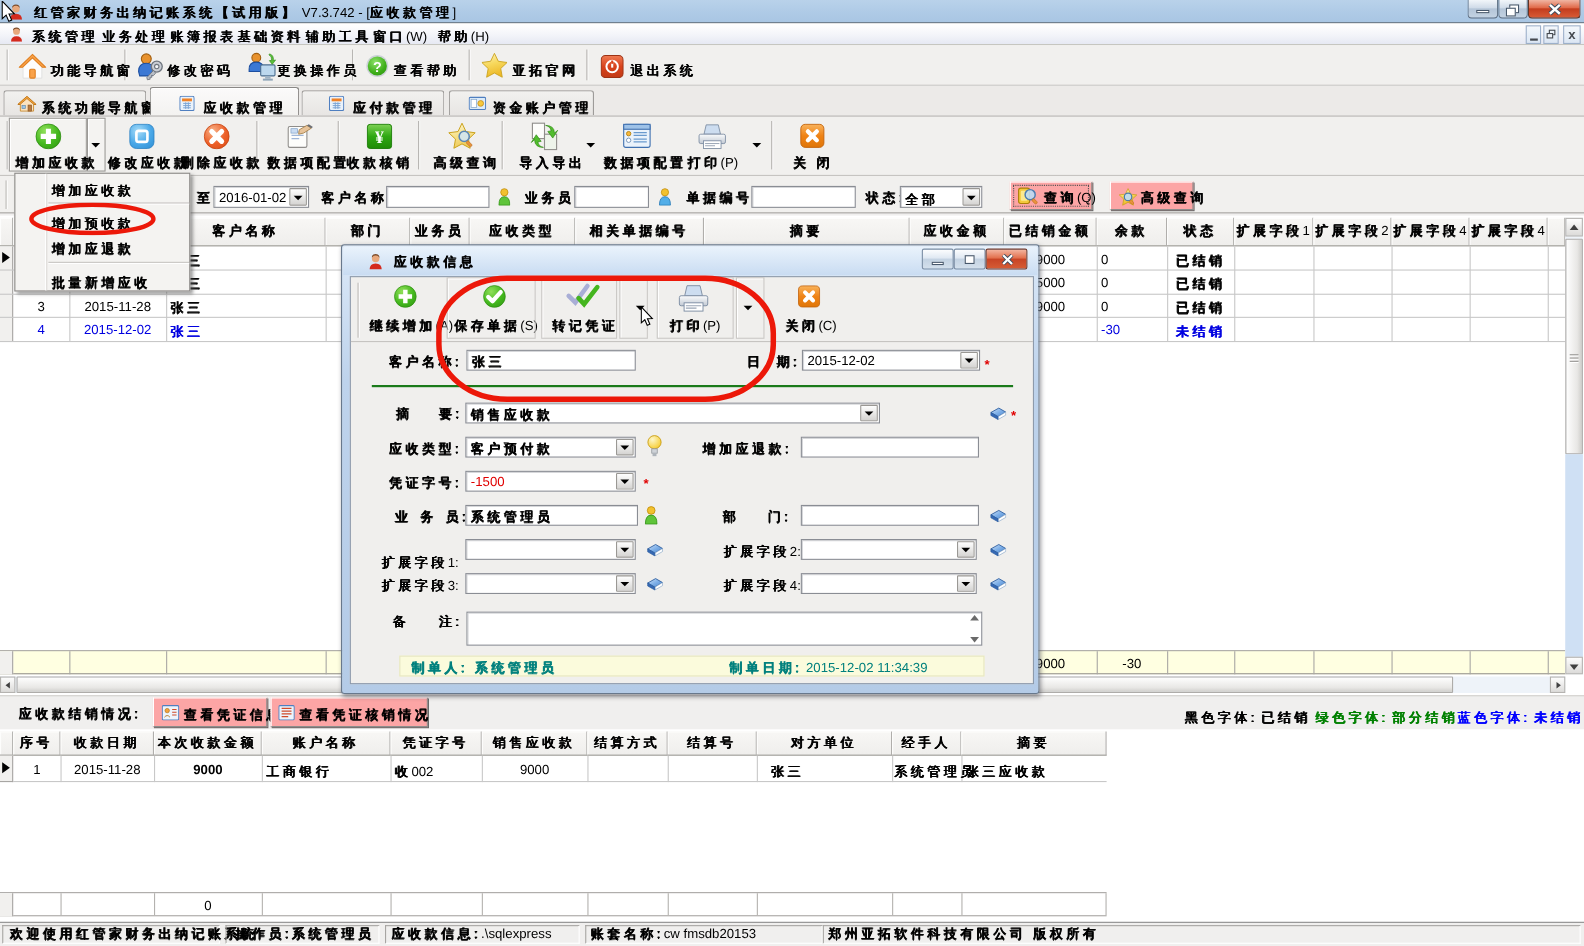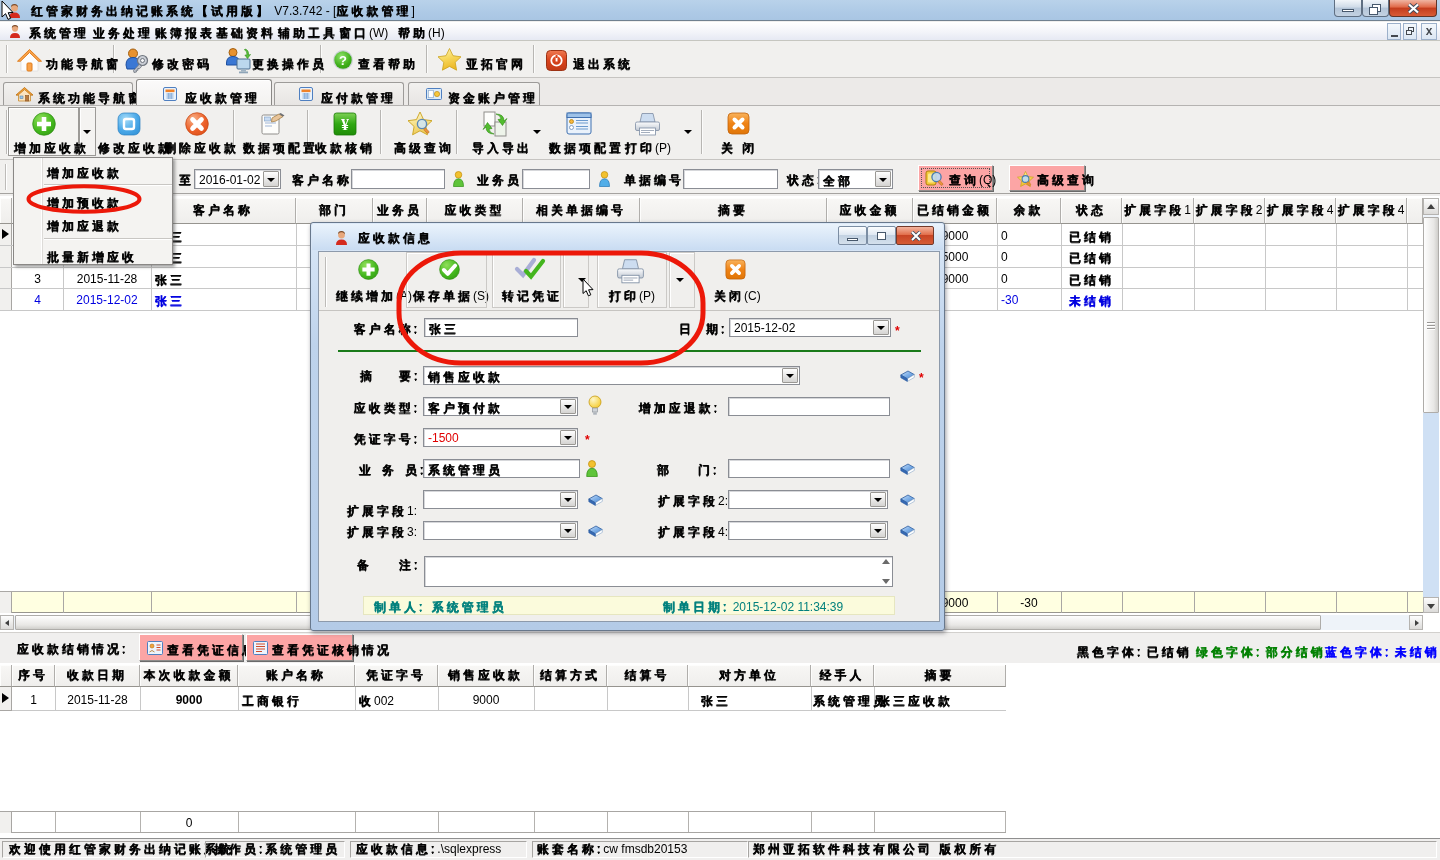--- a/index.html
+++ b/index.html
@@ -467,21 +467,21 @@
 <div class="a c" style="left:17px;top:641px">应收款结销情况:</div>
 <div class="a raised" style="left:139px;top:634px;width:104px;height:27px">
  <svg class="a" style="left:7px;top:6px" width="16" height="14" viewBox="0 0 16 14">
  <rect x="0.5" y="0.5" width="15" height="13" rx="1" fill="#eef4fb" stroke="#4f7fc0"></rect>
  <circle cx="5" cy="5" r="2" fill="#f3a33c" stroke="#b06f14" stroke-width="0.6"></circle>
  <path d="M2.5 11 q2.5 -3 5 0" fill="none" stroke="#b06f14" stroke-width="0.8"></path>
  <path d="M9.5 4 h4 M9.5 6.5 h4 M9.5 9 h4" stroke="#d04a2a" stroke-width="1"></path>
     </svg>
  <div class="a c" style="left:27px;top:7px">查看凭证信息</div>
   </div>
-<div class="a raised" style="left:246px;top:634px;width:107px;height:27px">
+<div class="a raised" style="left:246px;top:634px;width:143px;height:27px">
  <svg class="a" style="left:6px;top:6px" width="15" height="14" viewBox="0 0 15 14">
  <rect x="0.5" y="0.5" width="14" height="13" rx="1" fill="#eef4fb" stroke="#4f7fc0"></rect>
  <path d="M3 3 h9 M3 5.5 h9 M3 8 h9 M3 10.5 h6" stroke="#d04a2a" stroke-width="1.1"></path>
     </svg>
  <div class="a c" style="left:25px;top:7px">查看凭证核销情况</div>
   </div>
 <div class="a" style="left:1077px;top:644px"><span class="c">黑色字体:</span> <span class="c">已结销</span></div>
 <div class="a" style="left:1196px;top:644px;color:#008000"><span class="c">绿色字体:</span> <span class="c">部分结销</span></div>
 <div class="a" style="left:1325px;top:644px;color:#0000ff"><span class="c">蓝色字体:</span> <span class="c">未结销</span></div>
 

